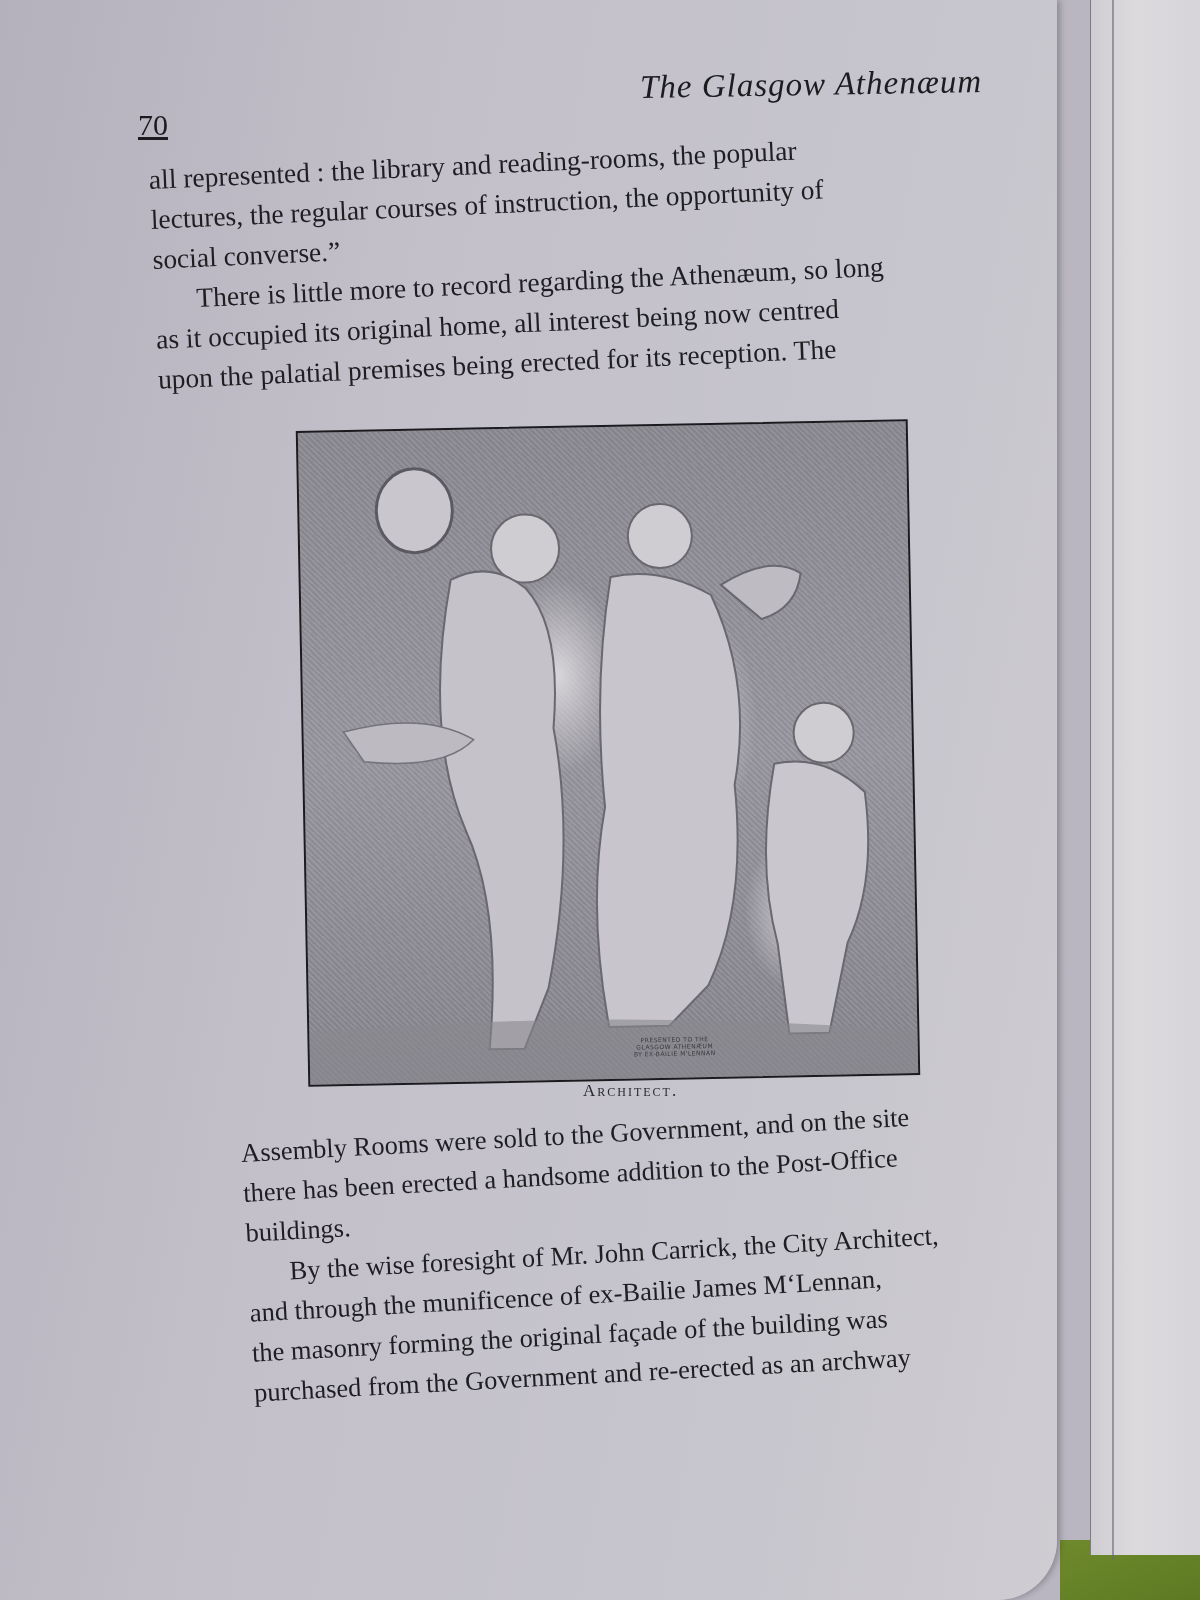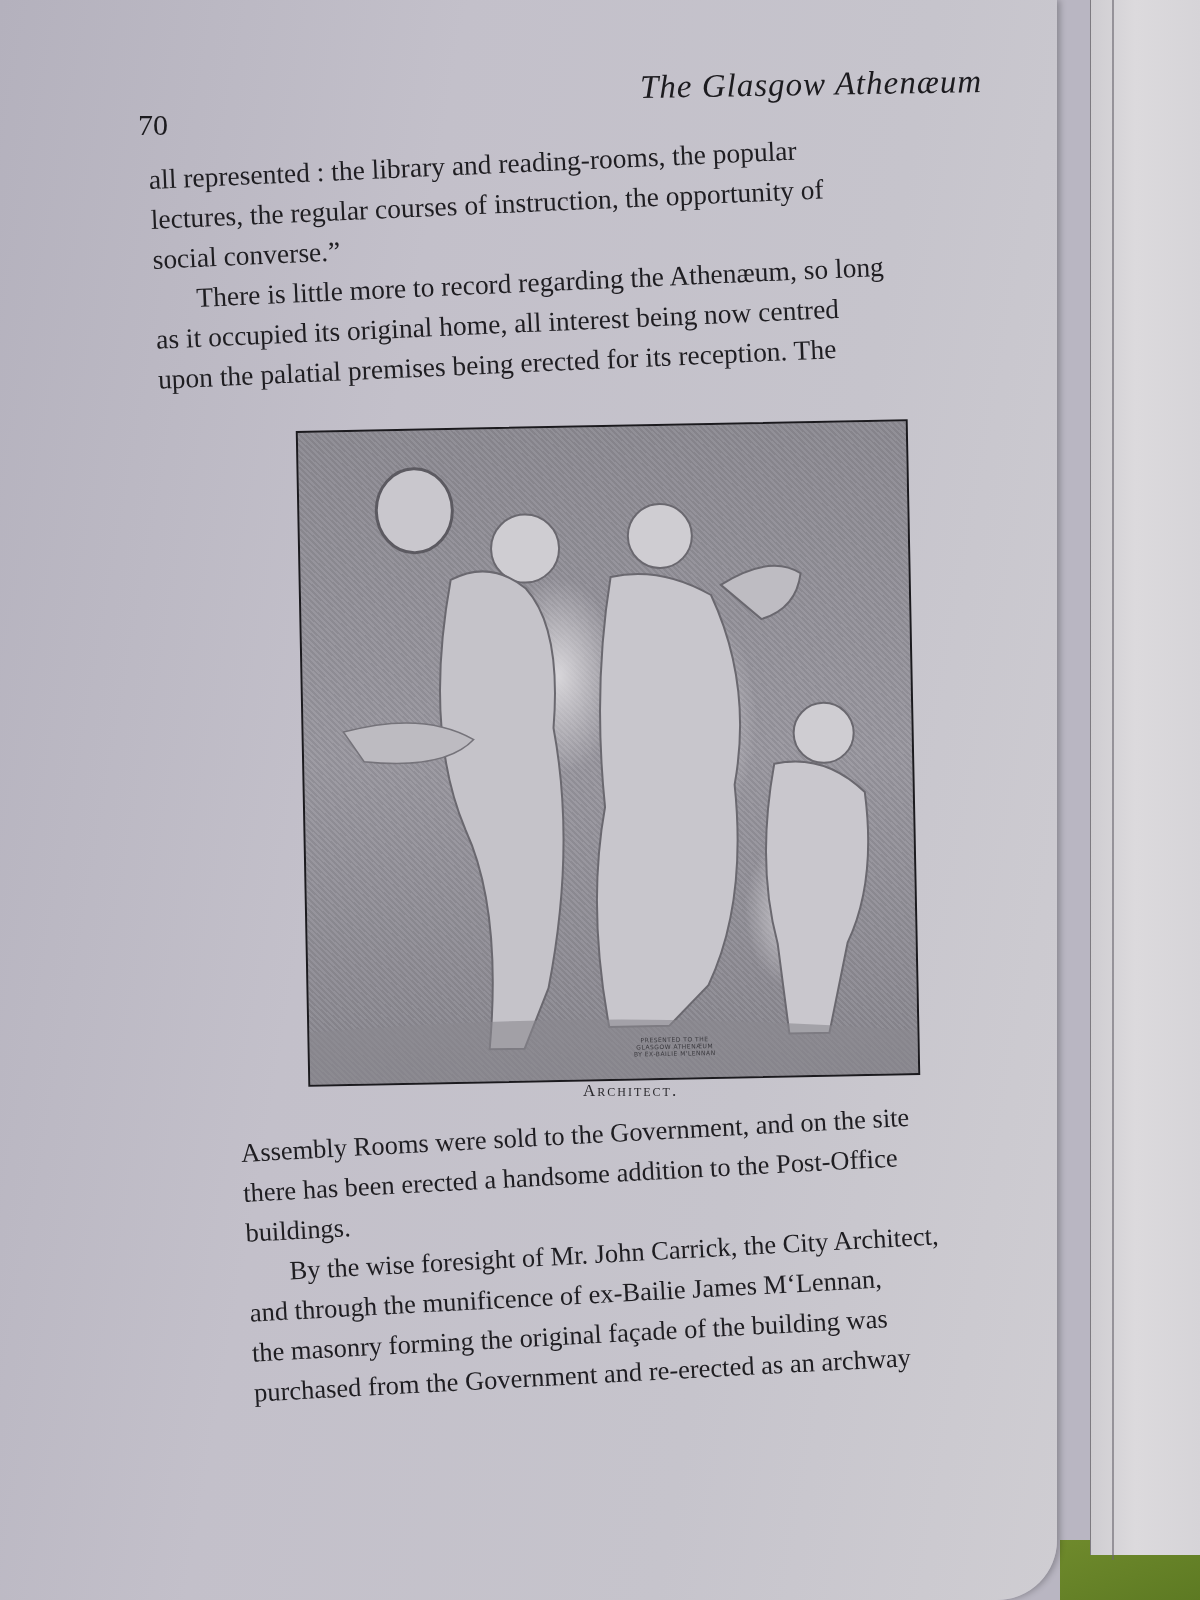--- a/index.html
+++ b/index.html
@@ -24,21 +24,21 @@
       border-bottom-right-radius: 60px;
       box-shadow: 3px 0 6px rgba(0,0,0,0.25);
     }
     .running-head {
       position: absolute; left: 640px; top: 66px;
       font-style: italic; font-size: 33px; color: #1c1b1f;
       letter-spacing: 1px; transform: rotate(-1deg);
     }
     .page-number {
       position: absolute; left: 138px; top: 108px;
-      font-size: 30px; color: #1c1b1f;
+      font-size: 30px; color: #1c1b1f; text-decoration: underline;
     }
     .text-block {
       position: absolute; color: #1f1e22;
       font-size: 27px; line-height: 40px;
       transform-origin: left top;
     }
     .text-block .line { white-space: nowrap; display: block; }
     .text-block .indent { padding-left: 42px; }
     .block-top { left: 148px; top: 160px; transform: rotate(-2.6deg); font-size: 27.5px; }
     .block-bottom { left: 240px; top: 1133px; transform: rotate(-3.1deg); font-size: 26.5px; }

